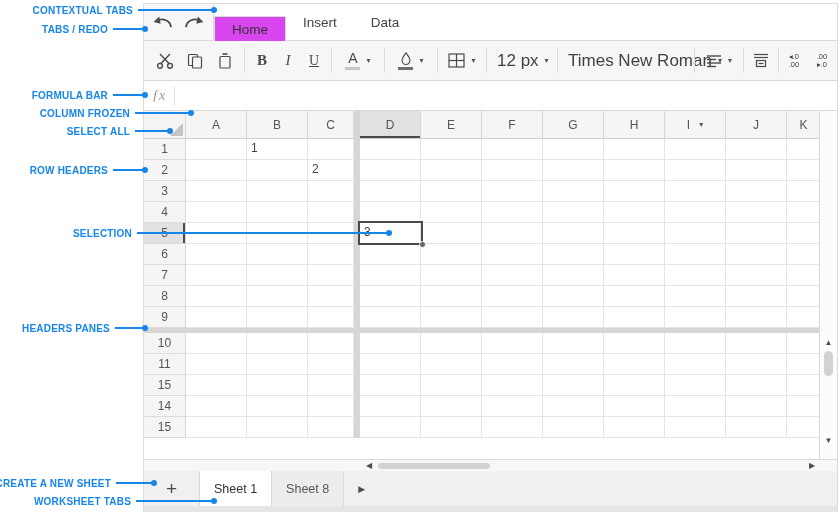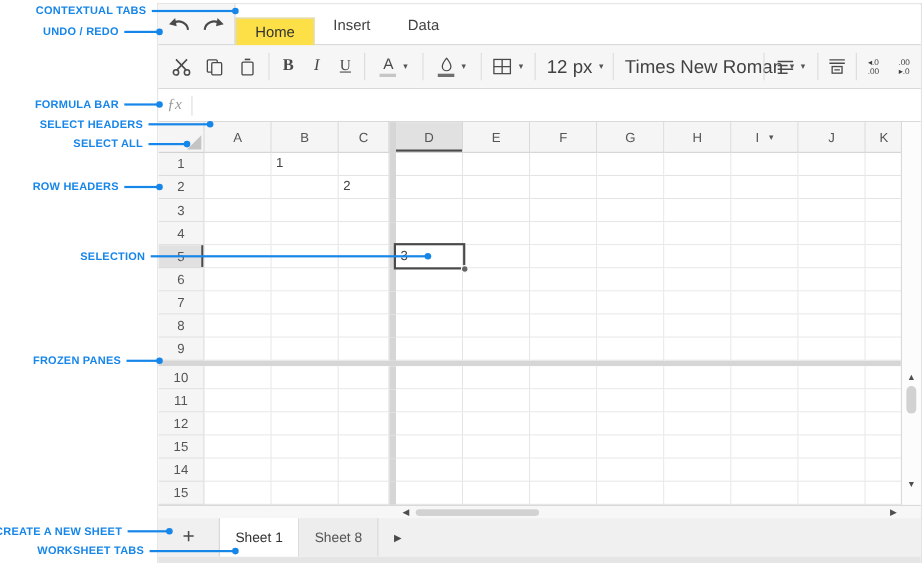--- a/index.html
+++ b/index.html
@@ -10,21 +10,21 @@
   
   .widget{position:absolute;left:143px;top:3px;width:695px;height:509px;background:#fff;
           border-left:1px solid #dcdcdc;border-right:1px solid #dcdcdc;border-top:1px solid #dcdcdc;}
 
   
   .tabstrip{position:relative;height:37px;display:flex;align-items:stretch;border-bottom:1px solid #d9d9d9;background:#fff;}
   .undoredo{width:70px;background:#f6f6f6;border-right:1px solid #d9d9d9;display:flex;align-items:center;justify-content:center;gap:8px;}
   .ur-btn{display:flex;align-items:center;justify-content:center;width:24px;height:24px;cursor:pointer;}
   .redo svg{transform:scaleX(-1);}
   .tab{padding:0 17px;display:flex;align-items:center;font-size:13.5px;color:#424242;cursor:pointer;}
-  .tab.active{background:#fde047;border:1px solid #d9d9d9;border-bottom:none;margin-bottom:-1px;color:#333;margin-top:12px;}
+  .tab.active{background:#d946ef;border:1px solid #d9d9d9;border-bottom:none;margin-bottom:-1px;color:#333;margin-top:12px;}
 
   
   .tb{height:40px;background:#f6f6f6;border-bottom:1px solid #d9d9d9;display:flex;align-items:center;padding-left:6px;}
   .tbtn{display:flex;align-items:center;justify-content:center;color:#4a4a4a;cursor:pointer;}
   .sep{width:1px;height:25px;background:#dcdcdc;margin:0 4px;flex:none;}
   .w30{width:30px;}.w26{width:26px;}
   .txtb{font-family:"Liberation Serif",serif;font-size:15px;}
   .bold{font-weight:bold;}
   .ital{font-style:italic;}
   .unders{text-decoration:underline;font-size:14px;}
@@ -434,35 +434,20 @@
             <div class="g-cell" style="width: 61px;"></div>
             <div class="g-cell" style="width: 61px;"></div>
             <div class="g-cell" style="width: 61px;"></div>
             <div class="g-cell" style="width: 61px;"></div>
             <div class="g-cell" style="width: 61px;"></div>
             <div class="g-cell" style="width: 61px;"></div>
             <div class="g-cell" style="width: 61px;"></div>
             <div class="g-cell" style="width: 34px;"></div>
           </div>
           <div class="g-row">
-            <div class="g-rowhead">12</div>
-            <div class="g-cell" style="width: 61px;"></div>
-            <div class="g-cell" style="width: 61px;"></div>
-            <div class="g-cell" style="width: 46px;"></div>
-            <div class="g-vspacer"></div>
-            <div class="g-cell" style="width: 61px;"></div>
-            <div class="g-cell" style="width: 61px;"></div>
-            <div class="g-cell" style="width: 61px;"></div>
-            <div class="g-cell" style="width: 61px;"></div>
-            <div class="g-cell" style="width: 61px;"></div>
-            <div class="g-cell" style="width: 61px;"></div>
-            <div class="g-cell" style="width: 61px;"></div>
-            <div class="g-cell" style="width: 34px;"></div>
-          </div>
-          <div class="g-row">
             <div class="g-rowhead">15</div>
             <div class="g-cell" style="width: 61px;"></div>
             <div class="g-cell" style="width: 61px;"></div>
             <div class="g-cell" style="width: 46px;"></div>
             <div class="g-vspacer"></div>
             <div class="g-cell" style="width: 61px;"></div>
             <div class="g-cell" style="width: 61px;"></div>
             <div class="g-cell" style="width: 61px;"></div>
             <div class="g-cell" style="width: 61px;"></div>
             <div class="g-cell" style="width: 61px;"></div>
@@ -524,45 +509,45 @@
       <span class="nexttab">▶</span>
     </div>
     <div class="bottomstrip"></div>
   </div>
 
   <div class="ann" style="top:4px;width:214px">
     <span class="ann-label">CONTEXTUAL TABS</span>
     <span class="ann-line" style="width:76px"></span>
   </div>
   <div class="ann" style="top:23px;width:145px">
-    <span class="ann-label">UNDO / REDO</span>
+    <span class="ann-label">TABS / REDO</span>
     <span class="ann-line" style="width:32px"></span>
   </div>
   <div class="ann" style="top:89px;width:145px">
     <span class="ann-label">FORMULA BAR</span>
     <span class="ann-line" style="width:32px"></span>
   </div>
   <div class="ann" style="top:107px;width:191px">
-    <span class="ann-label">SELECT HEADERS</span>
+    <span class="ann-label">COLUMN FROZEN</span>
     <span class="ann-line" style="width:56px"></span>
   </div>
   <div class="ann" style="top:125px;width:170px">
     <span class="ann-label">SELECT ALL</span>
     <span class="ann-line" style="width:35px"></span>
   </div>
   <div class="ann" style="top:164px;width:145px">
     <span class="ann-label">ROW HEADERS</span>
     <span class="ann-line" style="width:32px"></span>
   </div>
   <div class="ann" style="top:227px;width:389px">
     <span class="ann-label">SELECTION</span>
     <span class="ann-line" style="width:252px"></span>
   </div>
   <div class="ann" style="top:322px;width:145px">
-    <span class="ann-label">FROZEN PANES</span>
+    <span class="ann-label">HEADERS PANES</span>
     <span class="ann-line" style="width:30px"></span>
   </div>
   <div class="ann" style="top:477px;width:154px">
     <span class="ann-label">CREATE A NEW SHEET</span>
     <span class="ann-line" style="width:38px"></span>
   </div>
   <div class="ann" style="top:495px;width:214px">
     <span class="ann-label">WORKSHEET TABS</span>
     <span class="ann-line" style="width:78px"></span>
   </div>

